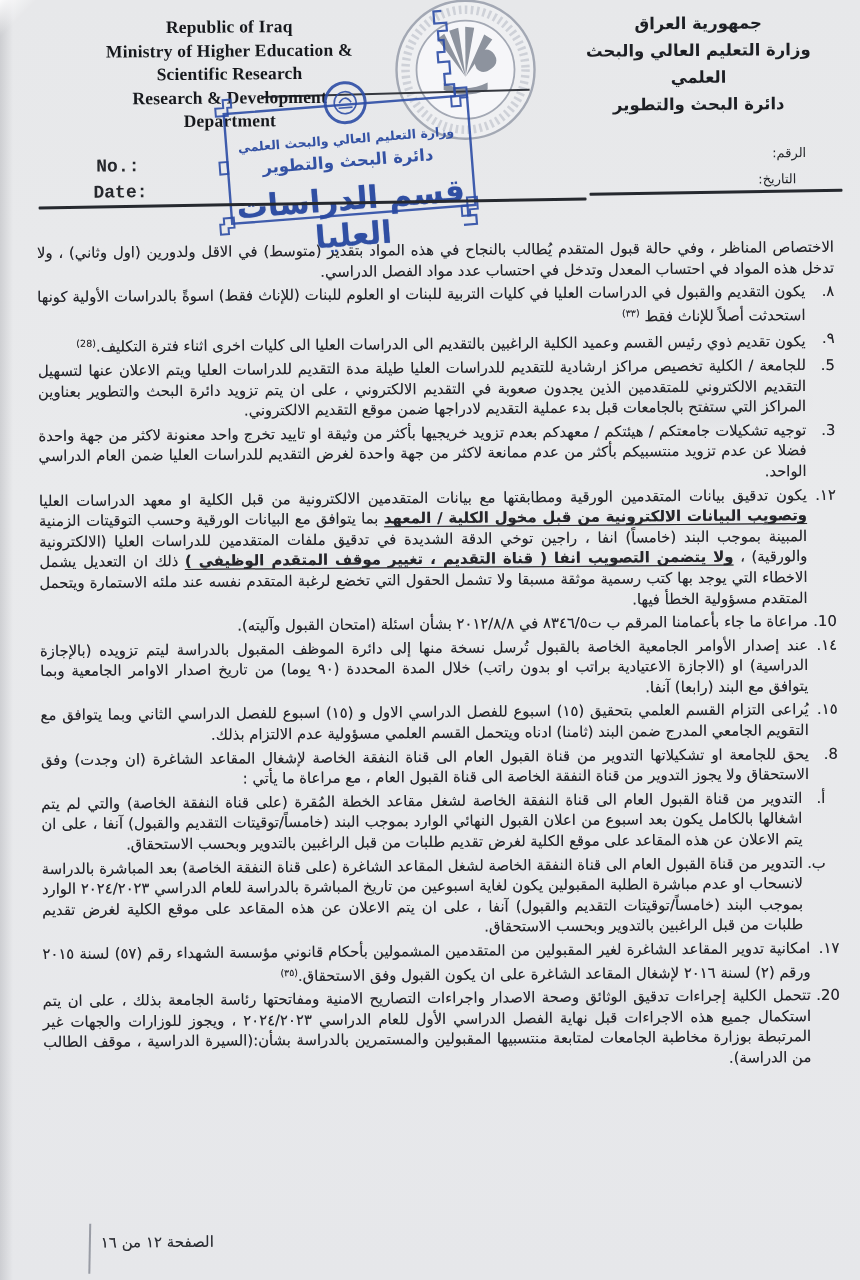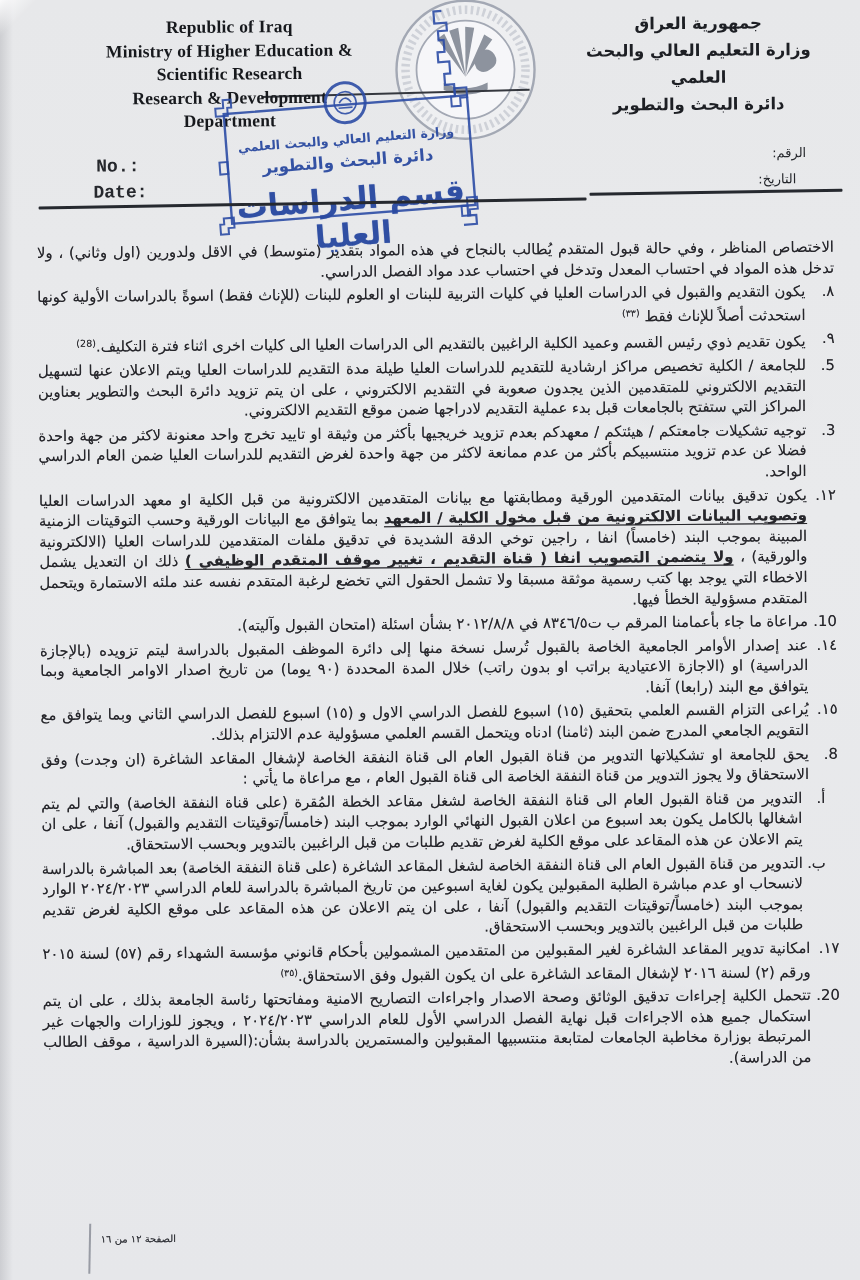--- a/index.html
+++ b/index.html
@@ -57,21 +57,21 @@
     text-shadow:0 0 .4px rgba(38,38,43,.55);z-index:4;
   }
   .item{display:flex;margin-bottom:3px;}
   .item .marker{flex:0 0 auto;min-width:26px;padding-left:3px;}
   .item.sub{margin-right:13px;}
   .item.sub .marker{min-width:20px;}
   .item .txt{flex:1 1 auto;}
   .bu{font-weight:700;text-decoration:underline;text-underline-offset:2.5px;}
   .sup{font-size:9.5px;vertical-align:5px;}
   
-  .footer{position:absolute;left:96px;top:1231px;direction:rtl;font-size:10px;
+  .footer{position:absolute;left:96px;top:1231px;direction:rtl;font-size:15px;
     color:#2b2d33;z-index:4;text-shadow:0 0 .4px rgba(38,38,43,.5);}
   .fold{position:absolute;left:84px;top:1221px;width:2px;height:50px;
     background:rgba(90,95,108,.55);transform:rotate(1.5deg);z-index:3;}
   .smudge{position:absolute;z-index:1;pointer-events:none;}
   .sm1{left:600px;top:370px;width:220px;height:70px;
     background:radial-gradient(ellipse at center,rgba(100,105,128,.08),rgba(100,105,128,0) 70%);}
   .sm2{left:470px;top:980px;width:260px;height:60px;
     background:radial-gradient(ellipse at center,rgba(100,105,128,.07),rgba(100,105,128,0) 70%);}
 </style>
 </head>

